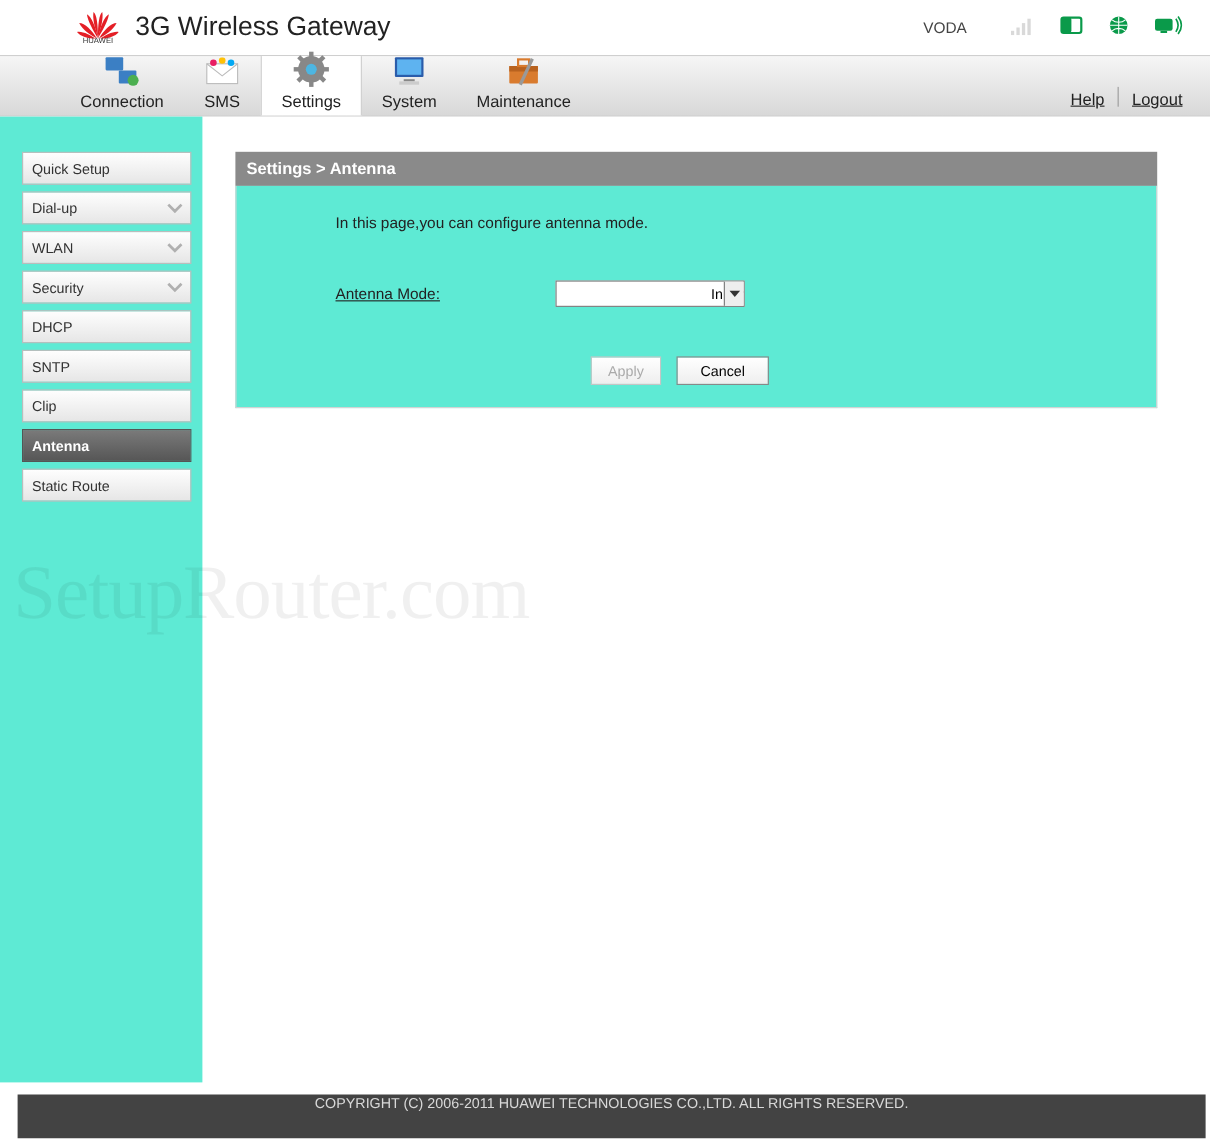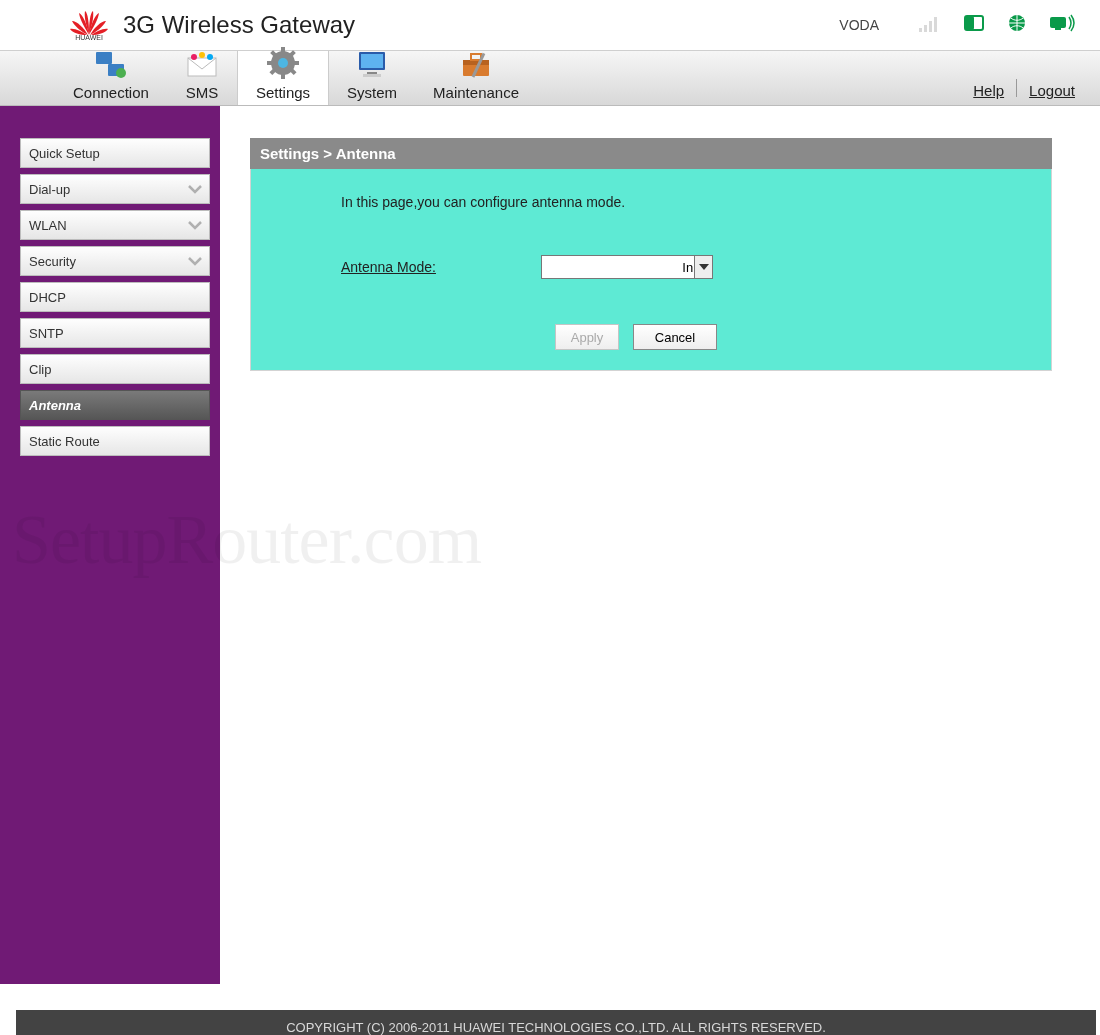--- a/index.html
+++ b/index.html
@@ -20,42 +20,42 @@
     .nav-item { display: flex; flex-direction: column; align-items: center; justify-content: flex-end; padding: 0 18px 4px 18px; cursor: pointer; }
     .nav-item.active { background: #fff; border-left: 1px solid #ccc; border-right: 1px solid #ccc; text-align: center; }
     .nav-icon { width: 34px; height: 34px; display:flex; align-items:center; justify-content:center; margin-bottom: 4px;}
     .nav-label { font-size: 15px; color: #222; }
     .nav-right { margin-left: auto; display: flex; align-items: flex-end; padding-bottom: 6px; gap: 12px; }
     .nav-link { font-size: 15px; color: #222; text-decoration: underline; cursor: pointer; }
     .nav-sep { width: 1px; height: 18px; background: #999; margin-bottom: 2px;}
 
     
     .body { display: flex; height: 878px; background: #fff; }
-    .sidebar { width: 220px; background: #701a75; padding: 32px 10px 0 20px; }
+    .sidebar { width: 184px; background: #5eead4; padding: 32px 10px 0 20px; }
     .side-item { height: 30px; background: linear-gradient(#fefefe, #e6e6e6); border: 1px solid #bcbcbc; margin-bottom: 6px; display: flex; align-items: center; padding: 0 8px; font-size: 13px; color: #333; cursor: pointer; position: relative; }
-    .side-item.active { background: linear-gradient(#7a7a7a, #565656); color: #fff; border-color: #555; font-weight: bold; font-style: italic;}
+    .side-item.active { background: linear-gradient(#7a7a7a, #565656); color: #fff; border-color: #555; font-weight: bold;}
     .side-item .chevron { position: absolute; right: 6px; }
 
     .content { flex: 1; padding: 32px 48px 0 30px; position: relative;}
     .breadcrumb { background: #8a8a8a; color: #fff; font-weight: bold; font-size: 15px; padding: 7px 10px; }
     .panel { border: 1px solid #d3d3d3; border-top: none; padding: 25px 30px 20px 90px; background: #5eead4; }
     .desc { font-size: 14px; color: #222; margin-bottom: 45px; }
     .form-row { display: flex; align-items: center; margin-bottom: 45px; }
     .form-label { width: 200px; font-size: 14px; color: #222; text-decoration: underline; }
     .select-wrap { width: 172px; height: 24px; border: 1px solid #777; background: #fff; display: flex; align-items: center; position: relative; font-size: 13px; padding-left: 6px; cursor: pointer; justify-content: flex-end;}
     .select-btn { position: absolute; right: 0; top: 0; width: 18px; height: 100%; background: #eee; border-left: 1px solid #777; display:flex; align-items:center; justify-content:center;}
     .buttons { display: flex; gap: 14px; justify-content: center; margin-left: -90px;}
     .btn { width: 64px; height: 26px; border: 1px solid #888; background: linear-gradient(#fff,#eee); font-size: 13px; cursor: pointer; }
     .btn.disabled { color: #aaa; border-color: #c5c5c5; cursor: default; }
     .btn.cancel { width: 84px; }
 
     .watermark { position: absolute; left: 12px; top: 500px; font-size: 70px; color: rgba(0,0,0,0.06); font-family: 'Times New Roman', serif; letter-spacing: -1px; pointer-events: none; user-select: none; white-space: nowrap;}
 
     
-    .footer { position: absolute; bottom: 0; left: 16px; right: 4px; height: 25px; background: #434343; color: #d8d8d8; font-size: 13px; display: flex; align-items: flex-end; justify-content: center; }
+    .footer { position: absolute; bottom: 0; left: 16px; right: 4px; height: 40px; background: #434343; color: #d8d8d8; font-size: 13px; display: flex; align-items: flex-start; justify-content: center; }
   </style>
 </head>
 <body>
 
 <div class="header">
   <div class="logo-wrap">
     <svg width="38" height="26" viewBox="0 0 38 26">
       <g fill="#e41f26">
         <path d="M19 25 C15 18 10 10 9 3 C13 5 17 14 19 25"></path>
         <path d="M19 25 C23 18 28 10 29 3 C25 5 21 14 19 25"></path>

